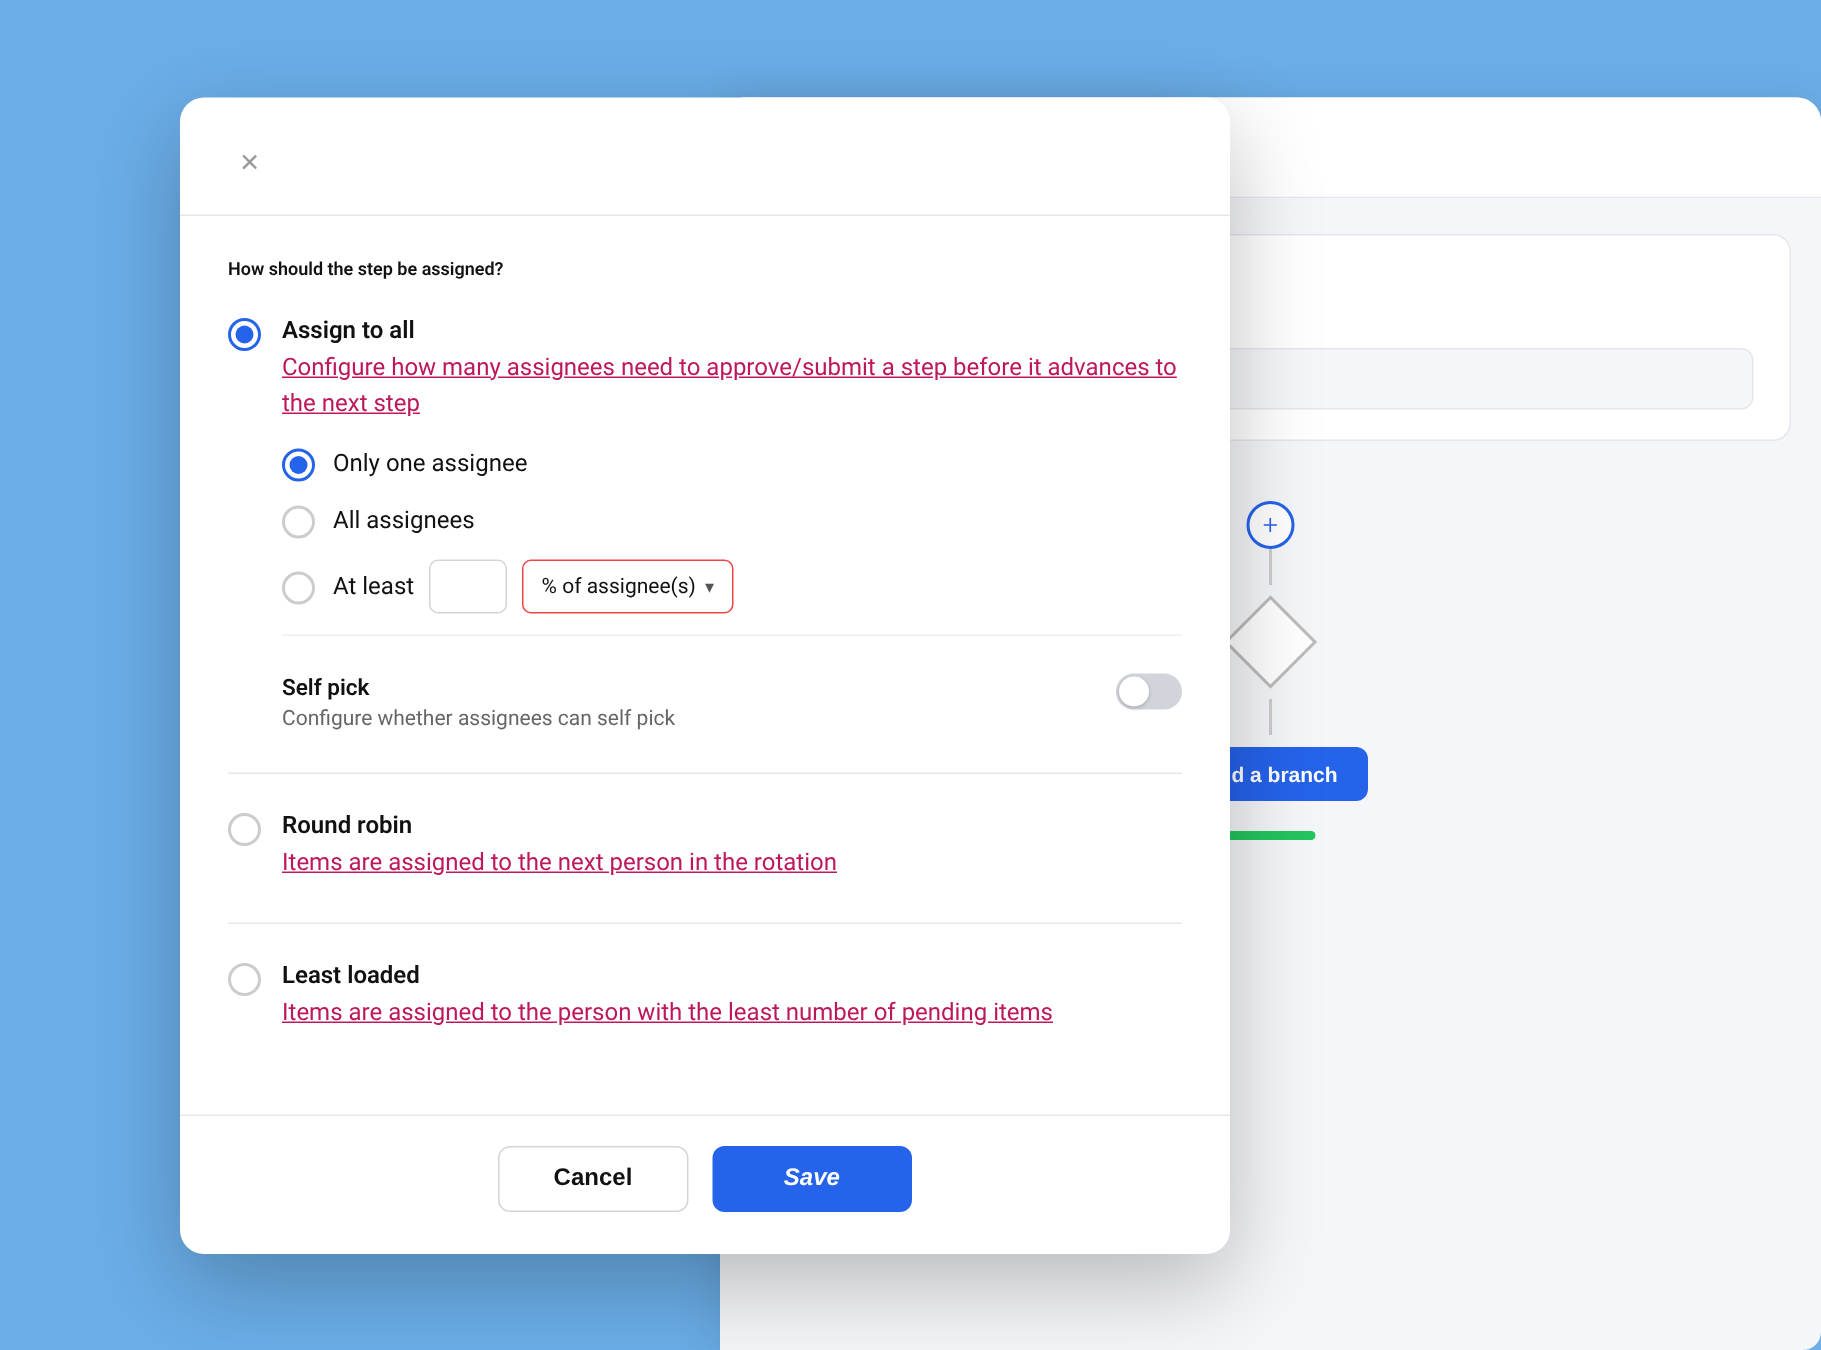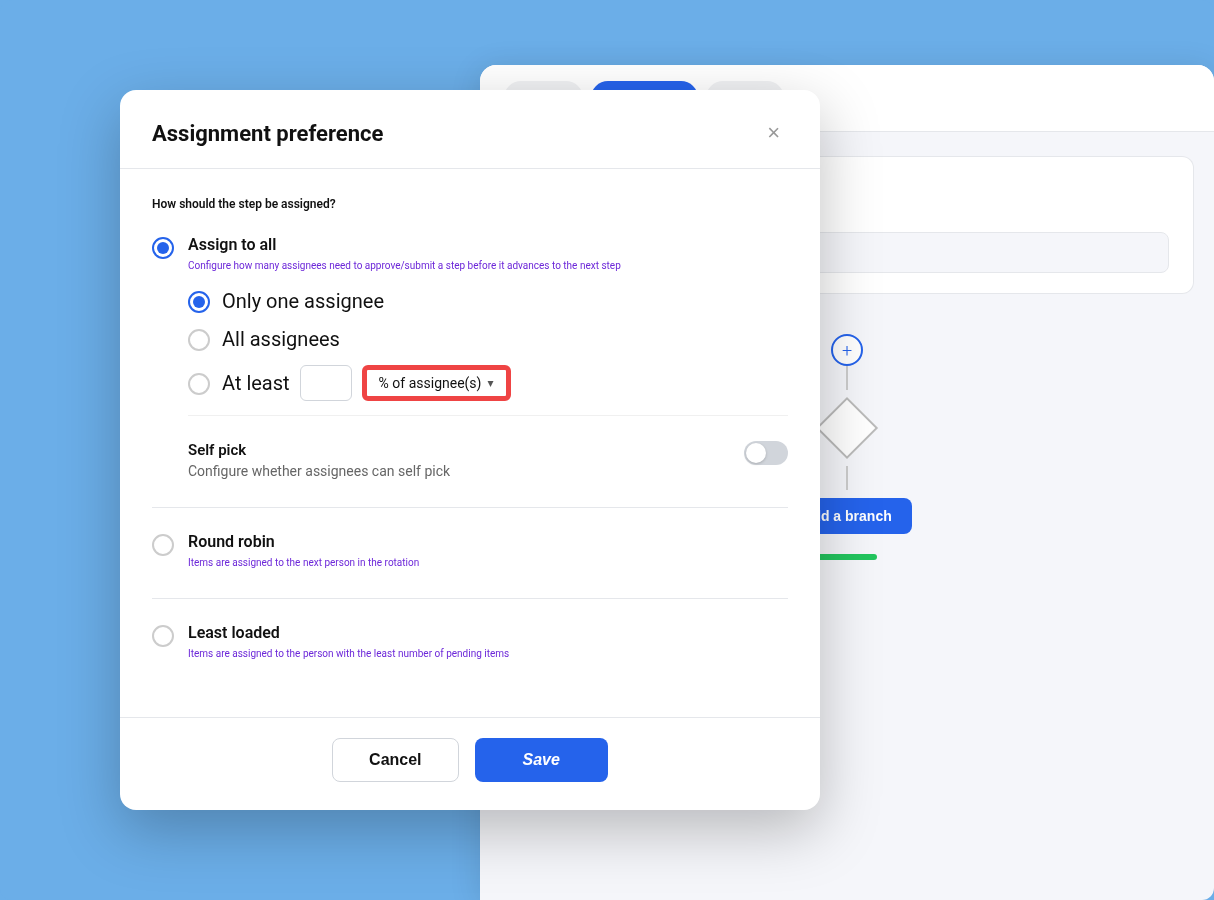--- a/index.html
+++ b/index.html
@@ -260,39 +260,40 @@
     }
 
     .option-title {
       font-size: 16px;
       font-weight: 600;
       color: #111;
       margin-bottom: 4px;
     }
 
     .option-desc {
-      font-size: 10px;
-      color: #6d28d9;
+      font-size: 16px;
+      color: #be185d;
       line-height: 1.5;
+      text-decoration: underline;
     }
 
     .sub-options {
       margin-top: 16px;
       margin-left: 0;
     }
 
     .sub-radio-row {
       display: flex;
       align-items: center;
       gap: 12px;
       margin-bottom: 14px;
     }
 
     .sub-radio-label {
-      font-size: 20px;
+      font-size: 16px;
       color: #111;
       text-align: center;
     }
 
     .at-least-row {
       display: flex;
       align-items: center;
       gap: 10px;
     }
 
@@ -303,21 +304,21 @@
       border-radius: 6px;
       padding: 0 8px;
       font-size: 14px;
       text-align: center;
     }
 
     .at-least-select {
       display: flex;
       align-items: center;
       gap: 6px;
-      border: 5px solid #ef4444;
+      border: 1px solid #ef4444;
       border-radius: 6px;
       padding: 0 12px;
       height: 36px;
       font-size: 14px;
       color: #111;
       background: white;
       cursor: pointer;
     }
 
     .chevron-down {
@@ -436,21 +437,20 @@
       <button class="add-branch-btn">Add a branch</button>
       <div class="green-bar"></div>
     </div>
   </div>
 </div>
 
 <div class="modal-overlay">
   <div class="modal">
 
     <div class="modal-header">
-      <span class="modal-title">Assignment preference</span>
       <button class="close-btn">×</button>
     </div>
 
     <div class="modal-body">
       <div class="section-question">How should the step be assigned?</div>
 
       <div class="radio-option">
         <div class="radio-circle checked-outer"></div>
         <div class="option-content">
           <div class="option-title">Assign to all</div>

